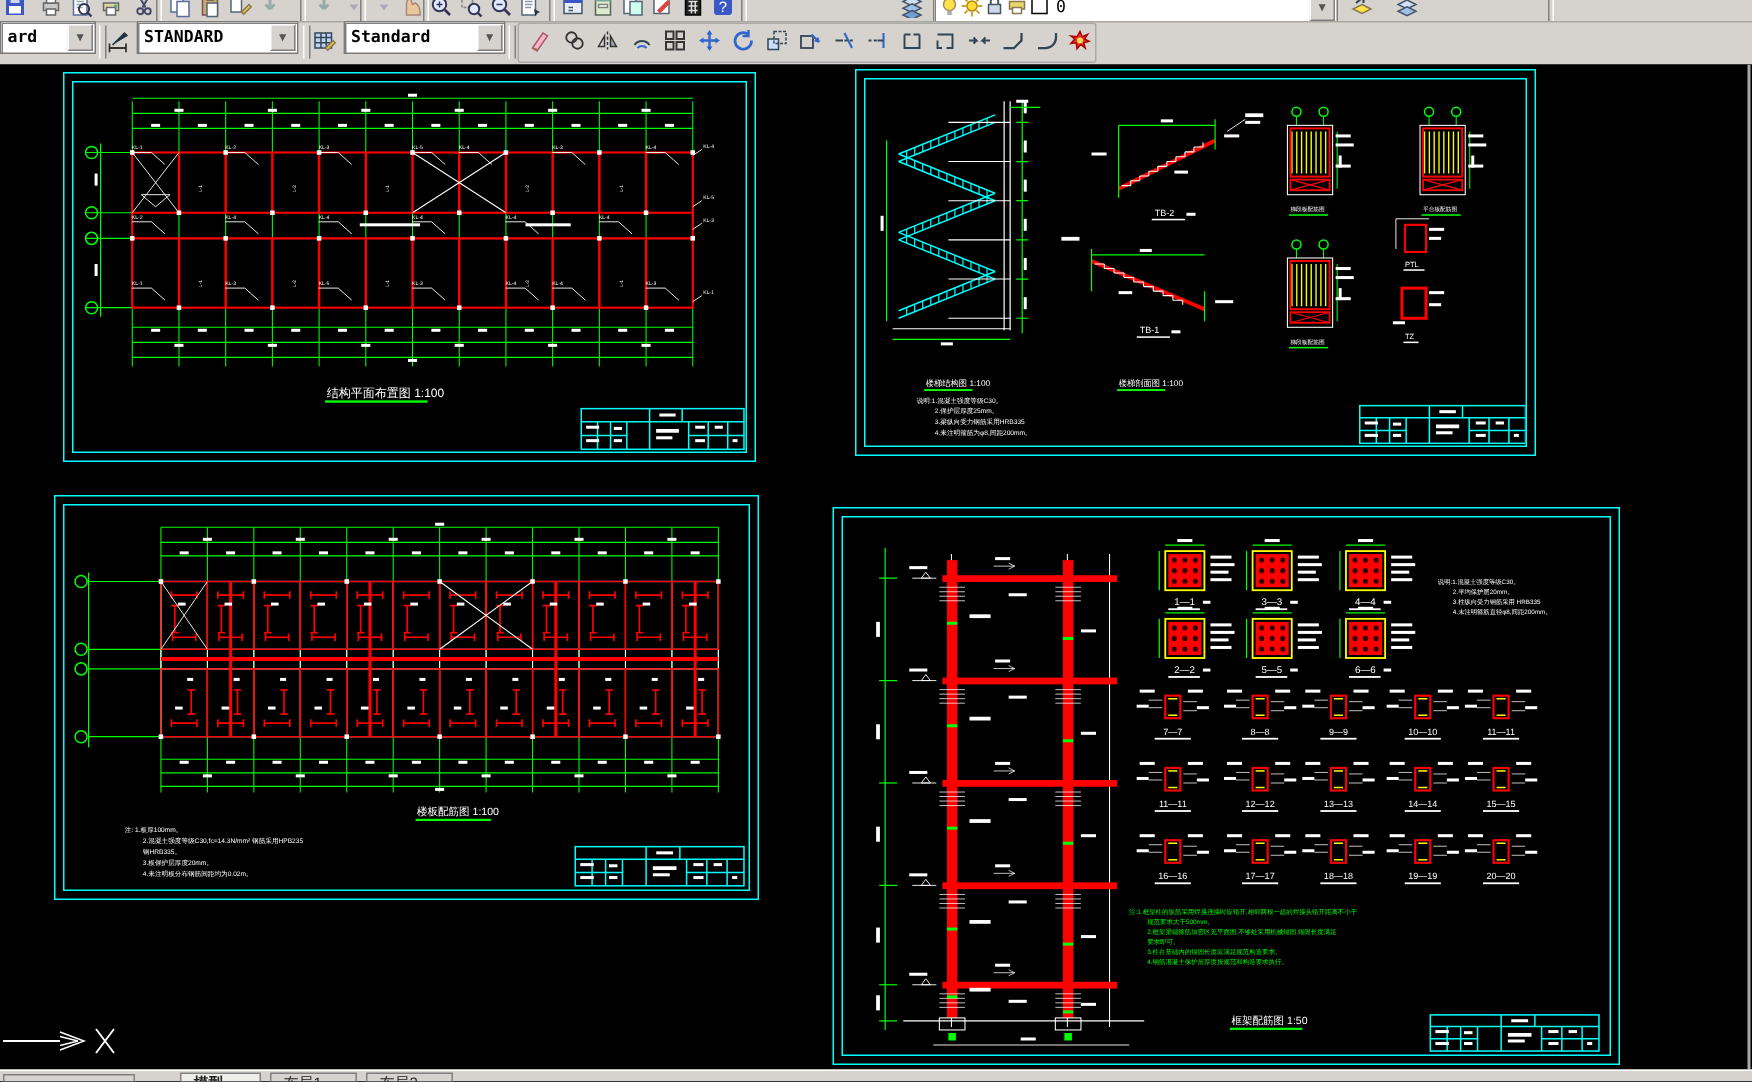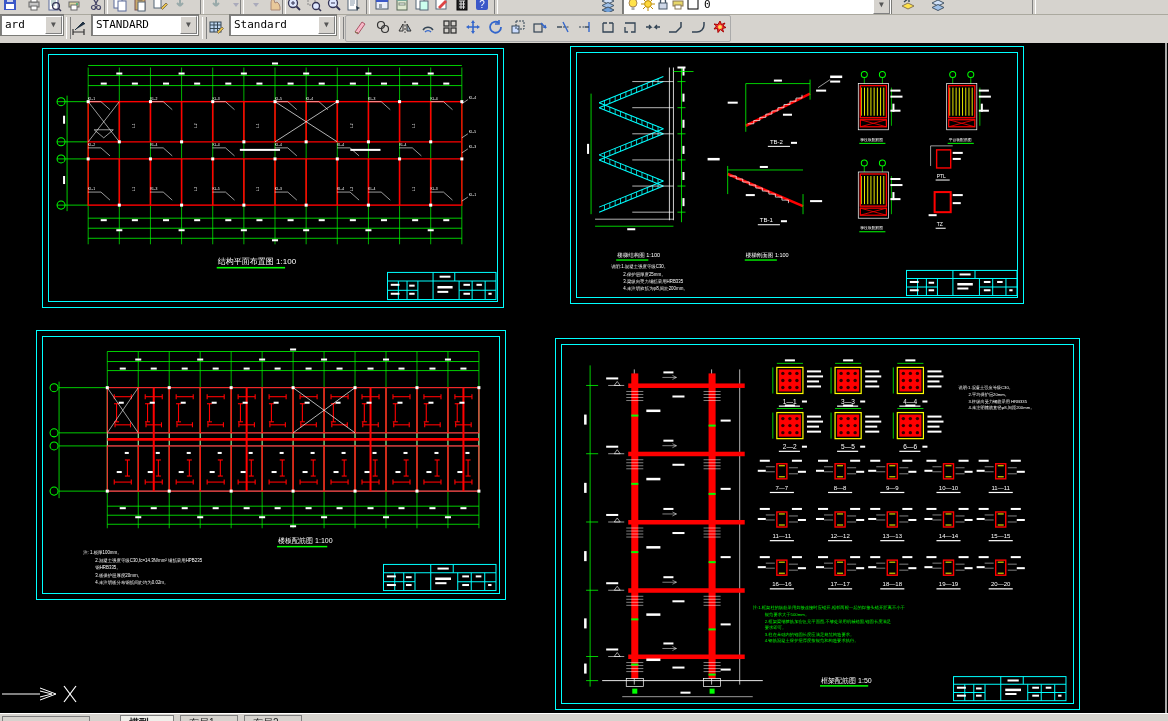--- a/index.html
+++ b/index.html
@@ -2,21 +2,21 @@
 <html><head>
 <meta charset="utf-8">
 <style>
   html,body{margin:0;padding:0;background:#000;}
   #app{position:relative;width:1168px;height:721px;overflow:hidden;background:#000;
        font-family:"Liberation Sans",sans-serif;}
   
   #toolbar{position:absolute;left:0;top:0;width:1168px;height:43px;background:#d6d3ce;}
   #row1{position:absolute;left:0;top:0;width:1168px;height:14px;overflow:hidden;
         border-bottom:1px solid #aba99f;}
-  #row2{position:absolute;left:0;top:14px;width:1168px;height:29px;overflow:hidden;}
+  #row2{position:absolute;left:0;top:14px;width:1168px;height:29px;overflow:hidden;font-weight:bold;}
   .ti{position:absolute;width:16px;height:16px;display:inline-block;}
   .sep{position:absolute;width:2px;height:20px;border-left:1px solid #808080;border-right:1px solid #fff;}
   .grip{position:absolute;width:3px;height:22px;top:3px;border-left:1px solid #fff;border-right:1px solid #808080;}
   .dd{position:absolute;height:20px;background:#fff;border:1px solid #7b7b77;
       box-shadow:inset 1px 1px 0 #808080;font-family:"DejaVu Sans Mono",monospace;
       font-size:11px;color:#000;}
   .dd .val{position:absolute;left:4px;top:3px;white-space:nowrap;}
   .dd .arw{position:absolute;right:1px;top:1px;bottom:1px;width:15px;background:#d6d3ce;
       border:1px solid #fff;border-right-color:#808080;border-bottom-color:#808080;
       color:#555;font-size:8px;text-align:center;line-height:16px;}

